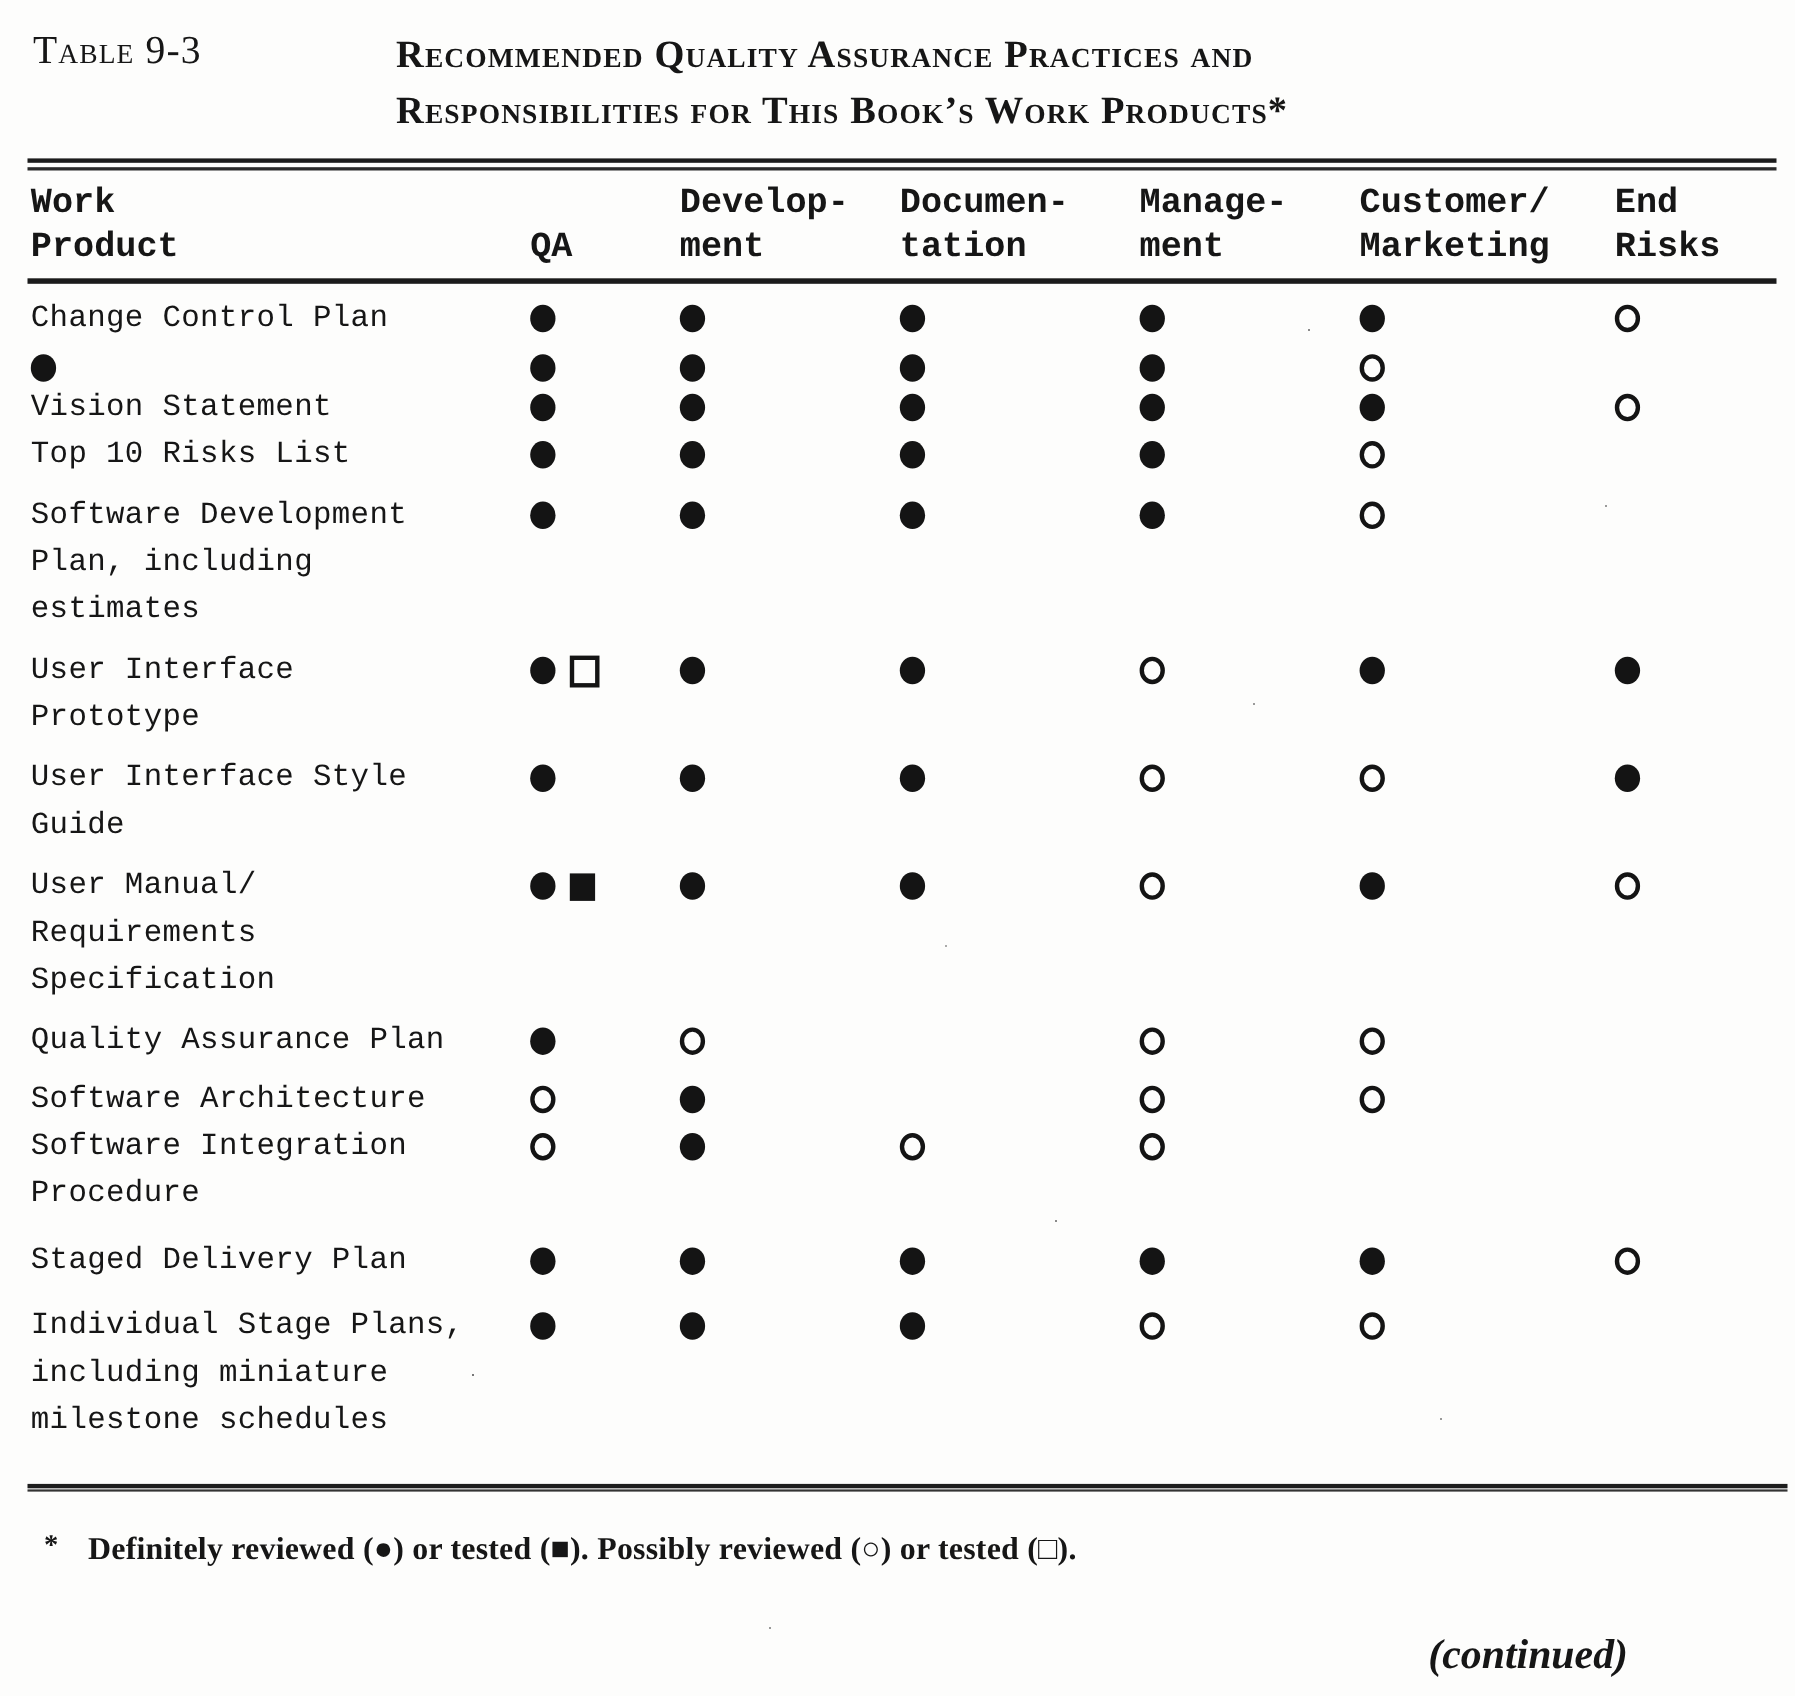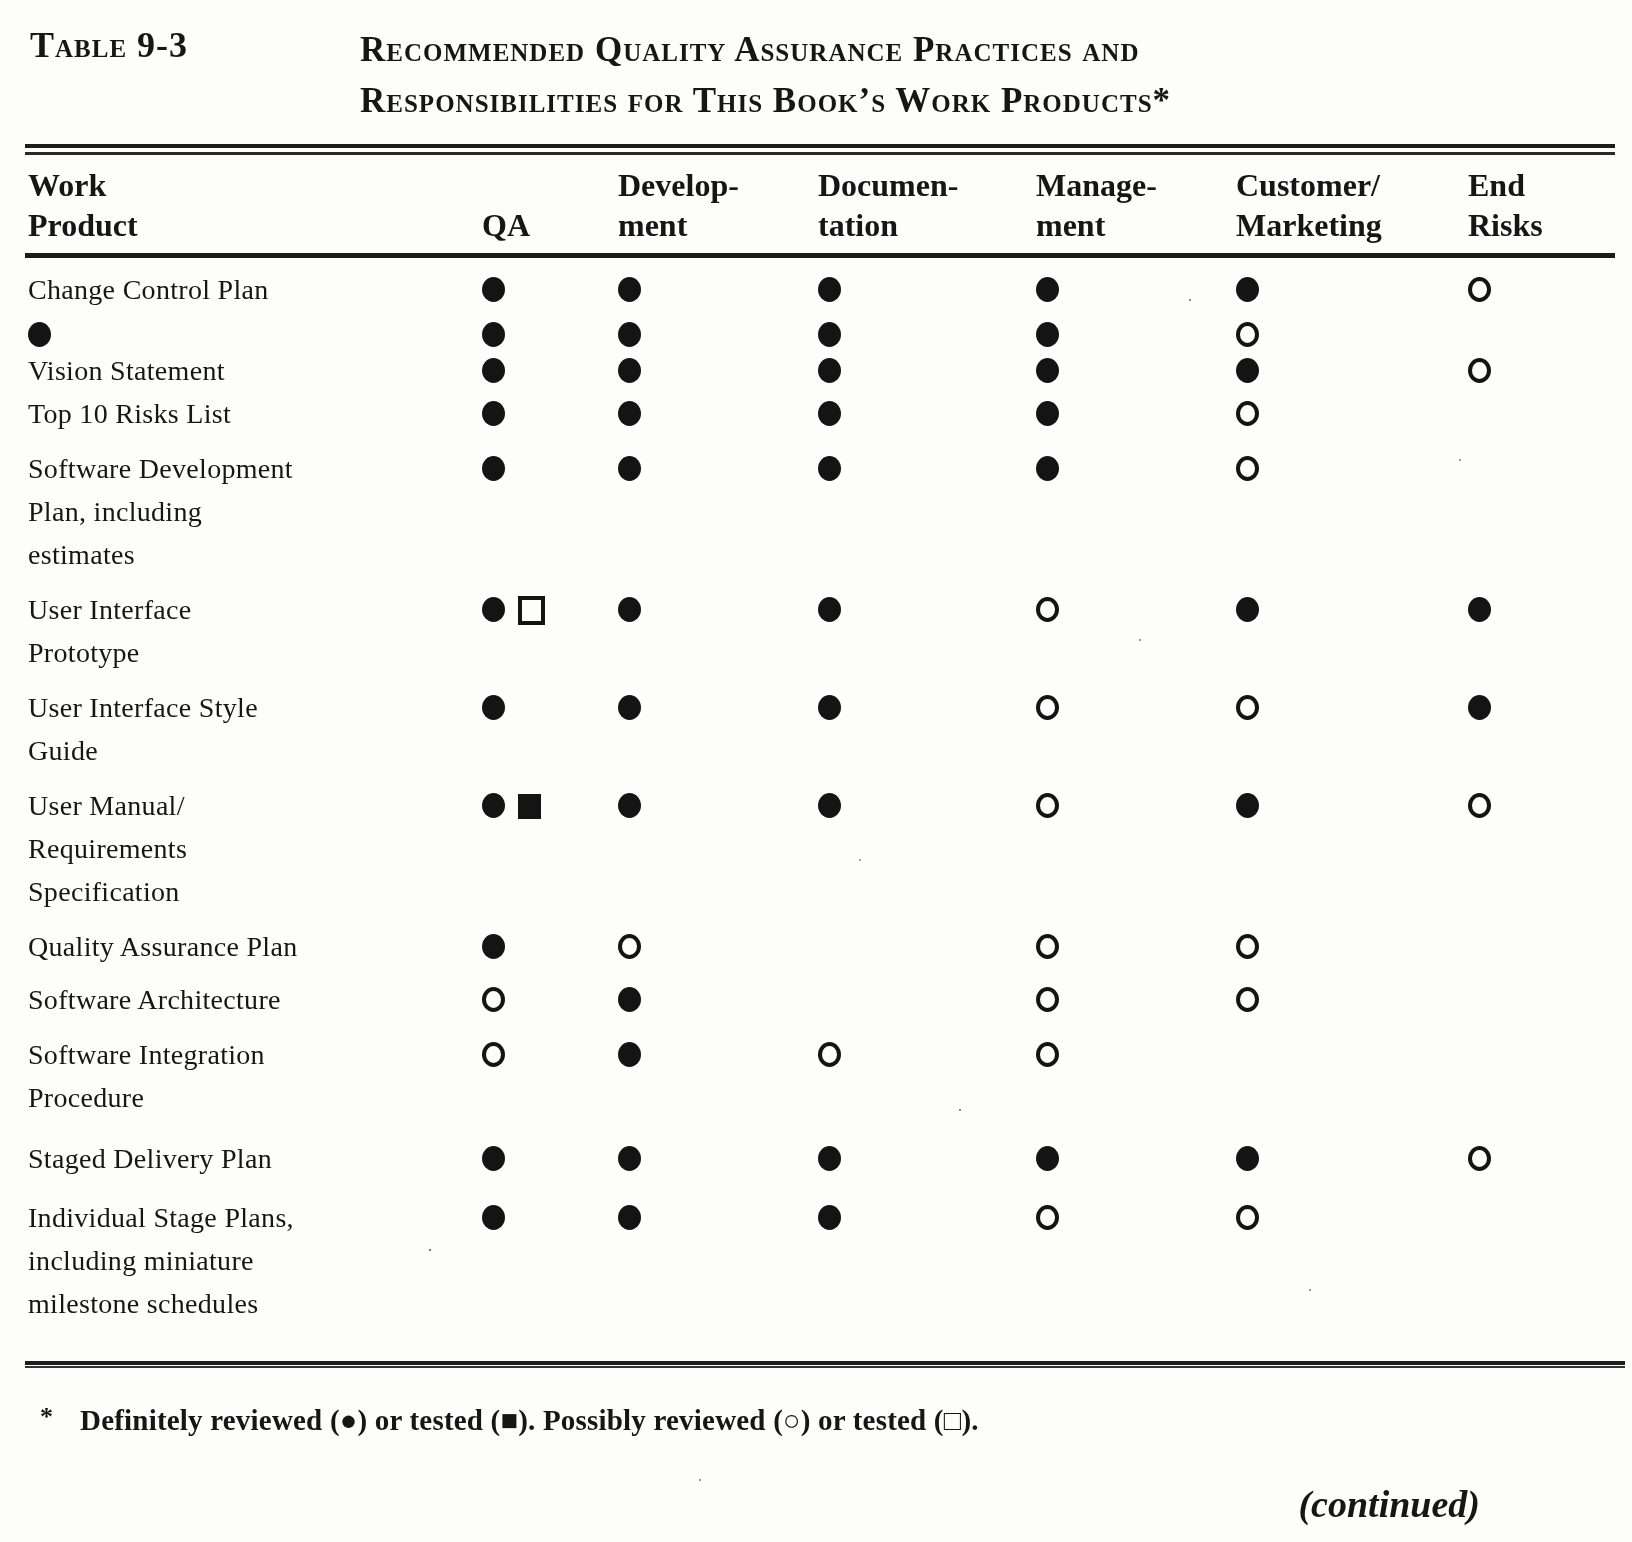--- a/index.html
+++ b/index.html
@@ -17,33 +17,34 @@
       radial-gradient(circle 2px at 1140px 640px, #9a9a9a 50%, transparent 55%),
       radial-gradient(circle 2px at 960px 1110px, #8a8a8a 50%, transparent 55%),
       radial-gradient(circle 2px at 430px 1250px, #777 50%, transparent 55%),
       radial-gradient(circle 2px at 860px 860px, #aaa 50%, transparent 55%),
       radial-gradient(circle 2px at 1310px 1290px, #999 50%, transparent 55%),
       radial-gradient(circle 2px at 700px 1480px, #999 50%, transparent 55%);
   }
   .caption { display:flex; padding:24px 0 0 30px; }
   .table-label {
     width:330px; flex:0 0 330px;
-    font-variant:small-caps; font-weight:bold;
+    font-variant:small-caps; font-weight:normal;
     font-size:36px; letter-spacing:1px;
   }
   .table-title {
     font-variant:small-caps; font-weight:bold;
     font-size:35px; line-height:51px; letter-spacing:1px;
   }
   .rule-double { margin:18px 0 0 25px; width:1590px; }
   .rule-double .r1 { height:4px; background:#1c1c1c; }
   .rule-double .r2 { height:3px; background:#2a2a2a; margin-top:4px; }
   .grid {
     display:grid;
     grid-template-columns:450px 140px 200px 220px 200px 230px 192px;
+    font-family:Liberation Mono, monospace;
   }
   .grid > div:nth-child(1) { padding-left:28px; }
   .grid > div:nth-child(2) { padding-left:32px; }
   .grid > div:nth-child(3) { padding-left:28px; }
   .grid > div:nth-child(4) { padding-left:28px; }
   .grid > div:nth-child(5) { padding-left:26px; }
   .grid > div:nth-child(6) { padding-left:26px; }
   .grid > div:nth-child(7) { padding-left:28px; }
   .header-row { padding-top:10px; }
   .hcell { font-weight:bold; font-size:32px; line-height:40px; }
@@ -228,21 +229,21 @@
         <div class="product">
           <div>Software Architecture</div>
         </div>
         <div class="markers"><span class="mk open-circle" title="possibly reviewed"></span></div>
         <div class="markers"><span class="mk filled-circle" title="definitely reviewed"></span></div>
         <div class="markers"></div>
         <div class="markers"><span class="mk open-circle" title="possibly reviewed"></span></div>
         <div class="markers"><span class="mk open-circle" title="possibly reviewed"></span></div>
         <div class="markers"></div>
       </div>
-      <div class="grid body-row" style="margin-top: 12px;">
+      <div class="grid body-row" style="">
         <div class="product">
           <div>Software Integration</div>
           <div>Procedure</div>
         </div>
         <div class="markers"><span class="mk open-circle" title="possibly reviewed"></span></div>
         <div class="markers"><span class="mk filled-circle" title="definitely reviewed"></span></div>
         <div class="markers"><span class="mk open-circle" title="possibly reviewed"></span></div>
         <div class="markers"><span class="mk open-circle" title="possibly reviewed"></span></div>
         <div class="markers"></div>
         <div class="markers"></div>

